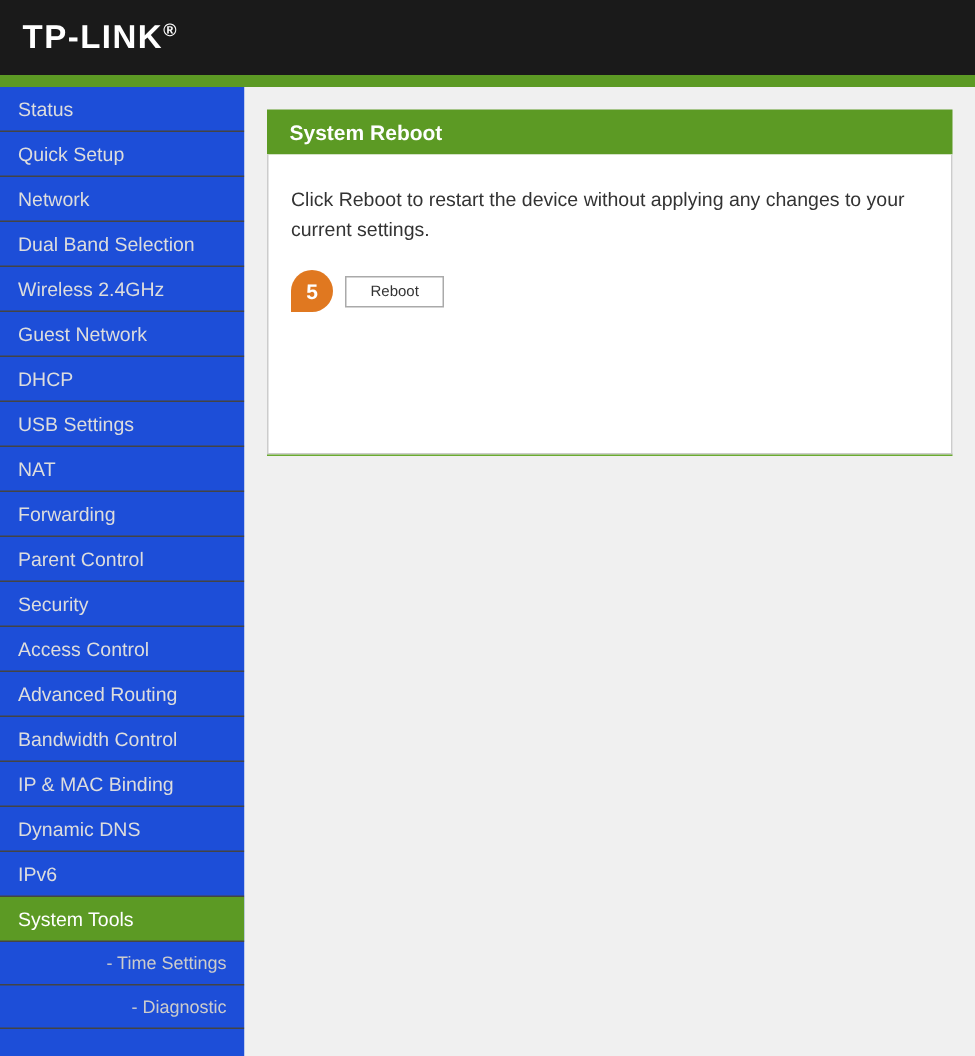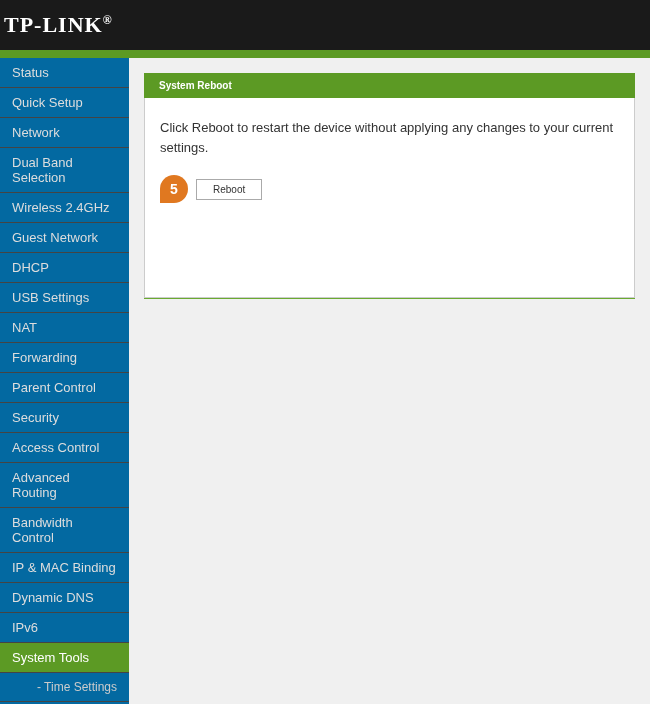--- a/index.html
+++ b/index.html
@@ -4,22 +4,21 @@
   <style>
     * { margin: 0; padding: 0; box-sizing: border-box; }
     body { width: 650px; height: 704px; font-family: Arial, sans-serif; font-size: 13px; background: #fff; overflow: hidden; }
 
     
     .header {
       background: #1a1a1a;
       height: 50px;
       display: flex;
       align-items: center;
-      padding: 0 4px;
-      font-family: Liberation Serif, serif;
+      padding: 0 15px;
     }
     .logo-text {
       color: #fff;
       font-size: 22px;
       font-weight: bold;
       letter-spacing: 1px;
     }
     .logo-text span.reg {
       font-size: 12px;
       vertical-align: super;
@@ -30,22 +29,22 @@
     }
 
     
     .layout {
       display: flex;
       height: calc(704px - 58px);
     }
 
     
     .sidebar {
-      width: 129px;
-      background: #0369a1;
+      width: 163px;
+      background: #1d4ed8;
       flex-shrink: 0;
       overflow-y: auto;
     }
     .sidebar-item {
       display: block;
       padding: 7px 12px;
       color: #ddd;
       cursor: pointer;
       font-size: 13px;
       border-bottom: 1px solid #444;
@@ -64,21 +63,21 @@
 
     
     .main {
       flex: 1;
       background: #f0f0f0;
       padding: 0;
     }
     .section-header {
       background: #5c9a24;
       color: #fff;
-      font-size: 10px;
+      font-size: 14px;
       font-weight: bold;
       padding: 7px 15px;
       margin: 15px 15px 0 15px;
     }
     .content-area {
       margin: 0 15px;
       background: #fff;
       border: 1px solid #ccc;
       border-top: none;
       padding: 20px 15px;

